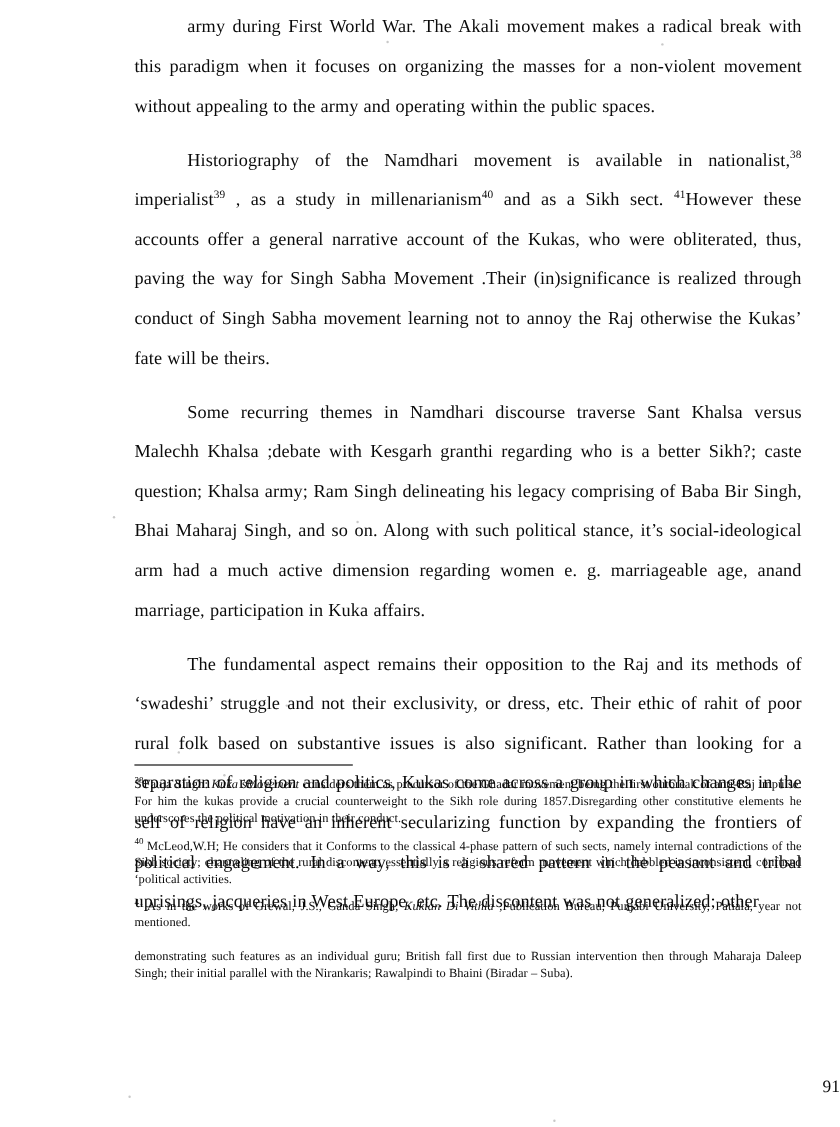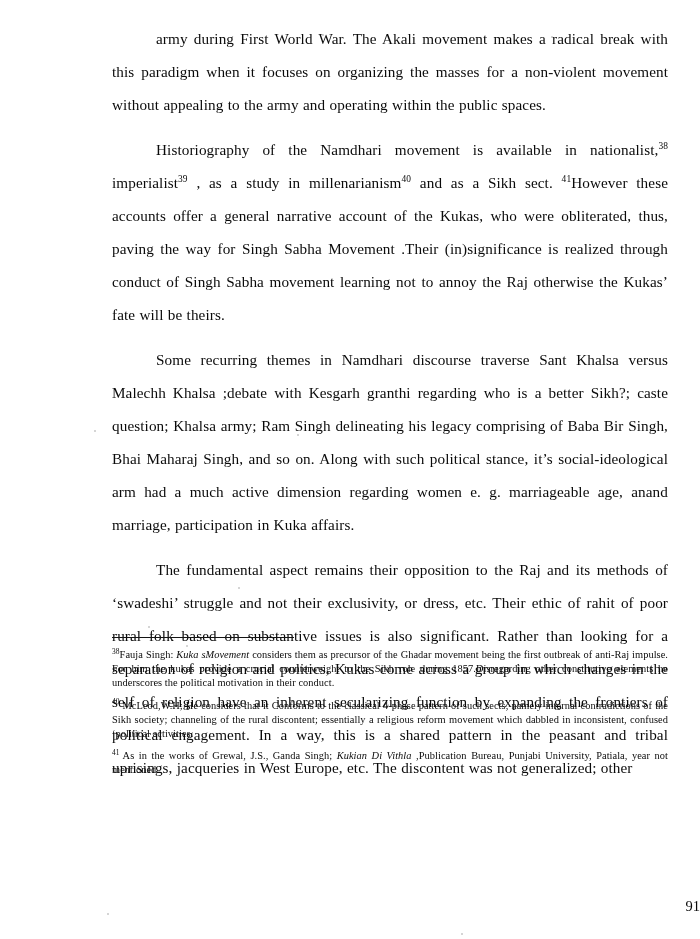--- a/index.html
+++ b/index.html
@@ -14,21 +14,20 @@
     background: #ffffff;
     overflow: hidden;
     font-family: "Liberation Serif", "DejaVu Serif", serif;
     color: #0a0a0a;
   }
   .content {
     position: absolute;
     left: 112px;
     top: 6px;
     width: 556px;
-    margin-top: 16px;
   }
   .body-par {
     text-align: justify;
     font-size: 15.2px;
     line-height: 33px;
     margin: 0 0 12px 0;
     text-indent: 44px;
     letter-spacing: 0.1px;
     word-spacing: 0.4px;
   }
@@ -119,20 +118,21 @@
 
   <div class="footnotes">
 
     <p class="fn"><span class="fnum">38</span><span>Fauja Singh: </span><span class="ttl">Kuka sMovement</span><span> considers them as precursor of the Ghadar movement being the first outbreak of anti-Raj impulse. For him the kukas provide a crucial counterweight to the Sikh role during 1857.Disregarding other constitutive elements he underscores the political motivation in their conduct.</span></p>
 
 
     <p class="fn spaced"><span class="fnum">40</span><span>McLeod,W.H; He considers that it Conforms to the classical 4-phase pattern of such sects, namely internal contradictions of the Sikh society; channeling of the rural discontent; essentially a religious reform movement which dabbled in inconsistent, confused ‘political activities.</span></p>
 
     <p class="fn spaced"><span class="fnum">41</span><span>As in the works of Grewal, J.S., Ganda Singh; </span><span class="ttl">Kukian Di Vithla</span><span> ,Publication Bureau, Punjabi University, Patiala, year not mentioned.</span></p>
 
+    <p class="fn-tail"> demonstrating such features as an individual guru; British fall first due to Russian intervention then through Maharaja Daleep Singh; their initial parallel with the Nirankaris; Rawalpindi to Bhaini (Biradar – Suba).</p>
 
   </div>
 
   <div class="page-number">91</div>
 
   <div class="speck" style="left:322px;top:34px;width:2px;height:2px;"></div>
   <div class="speck" style="left:551px;top:36px;width:2px;height:2px;"></div>
   <div class="speck" style="left:94px;top:430px;width:2px;height:2px;"></div>
   <div class="speck" style="left:297px;top:434px;width:2px;height:2px;"></div>
   <div class="speck" style="left:148px;top:626px;width:2px;height:2px;"></div>

